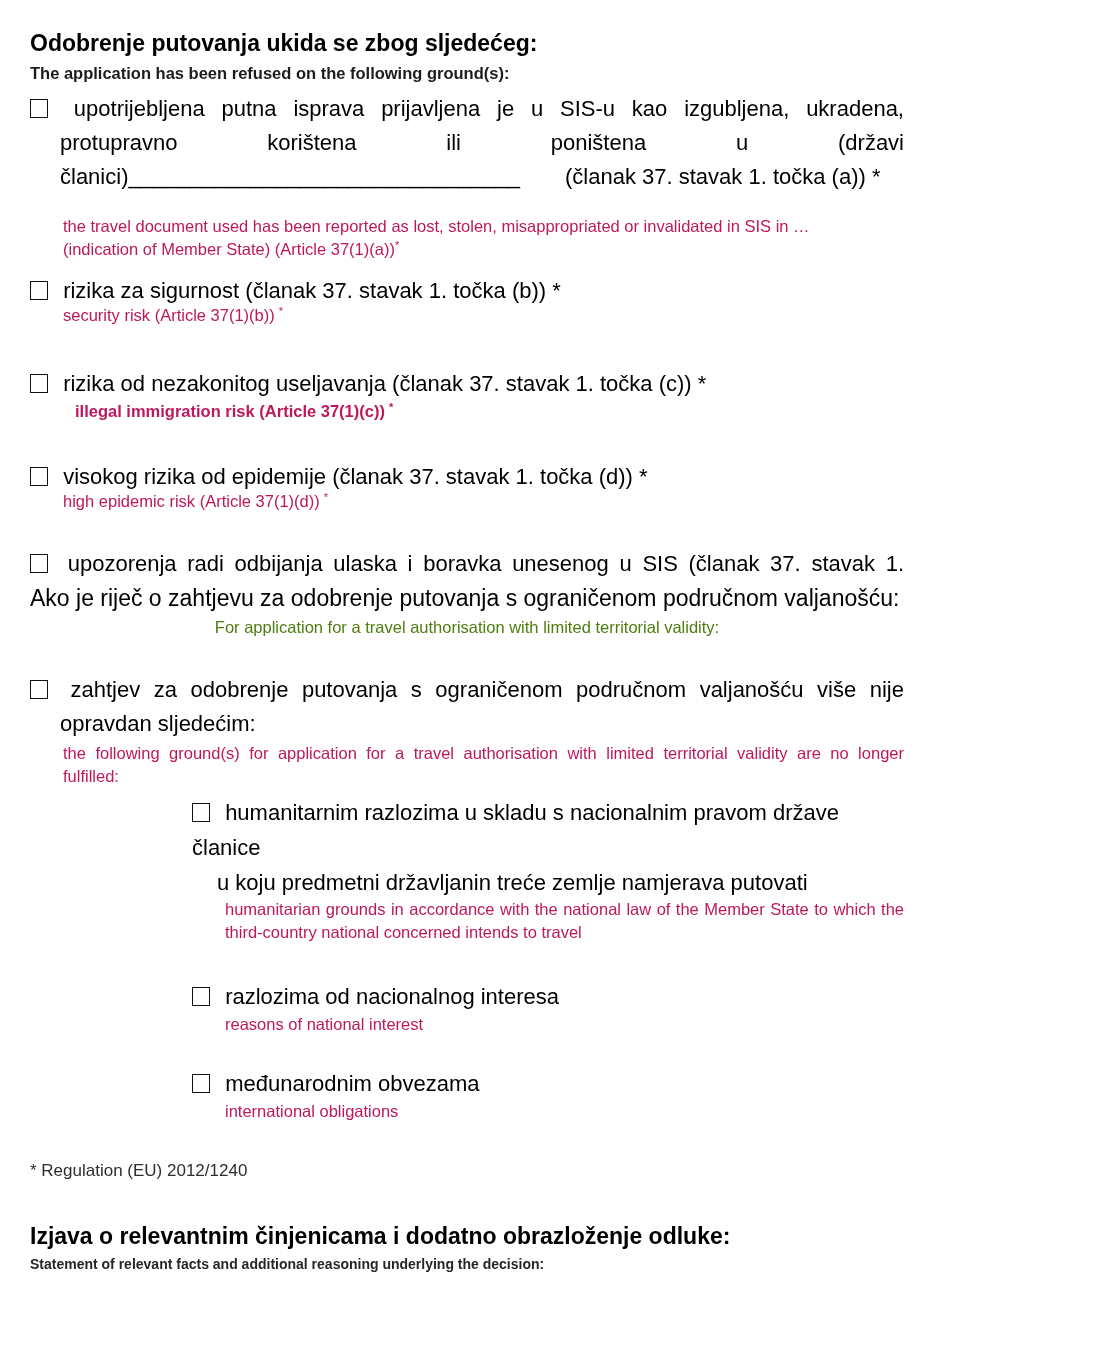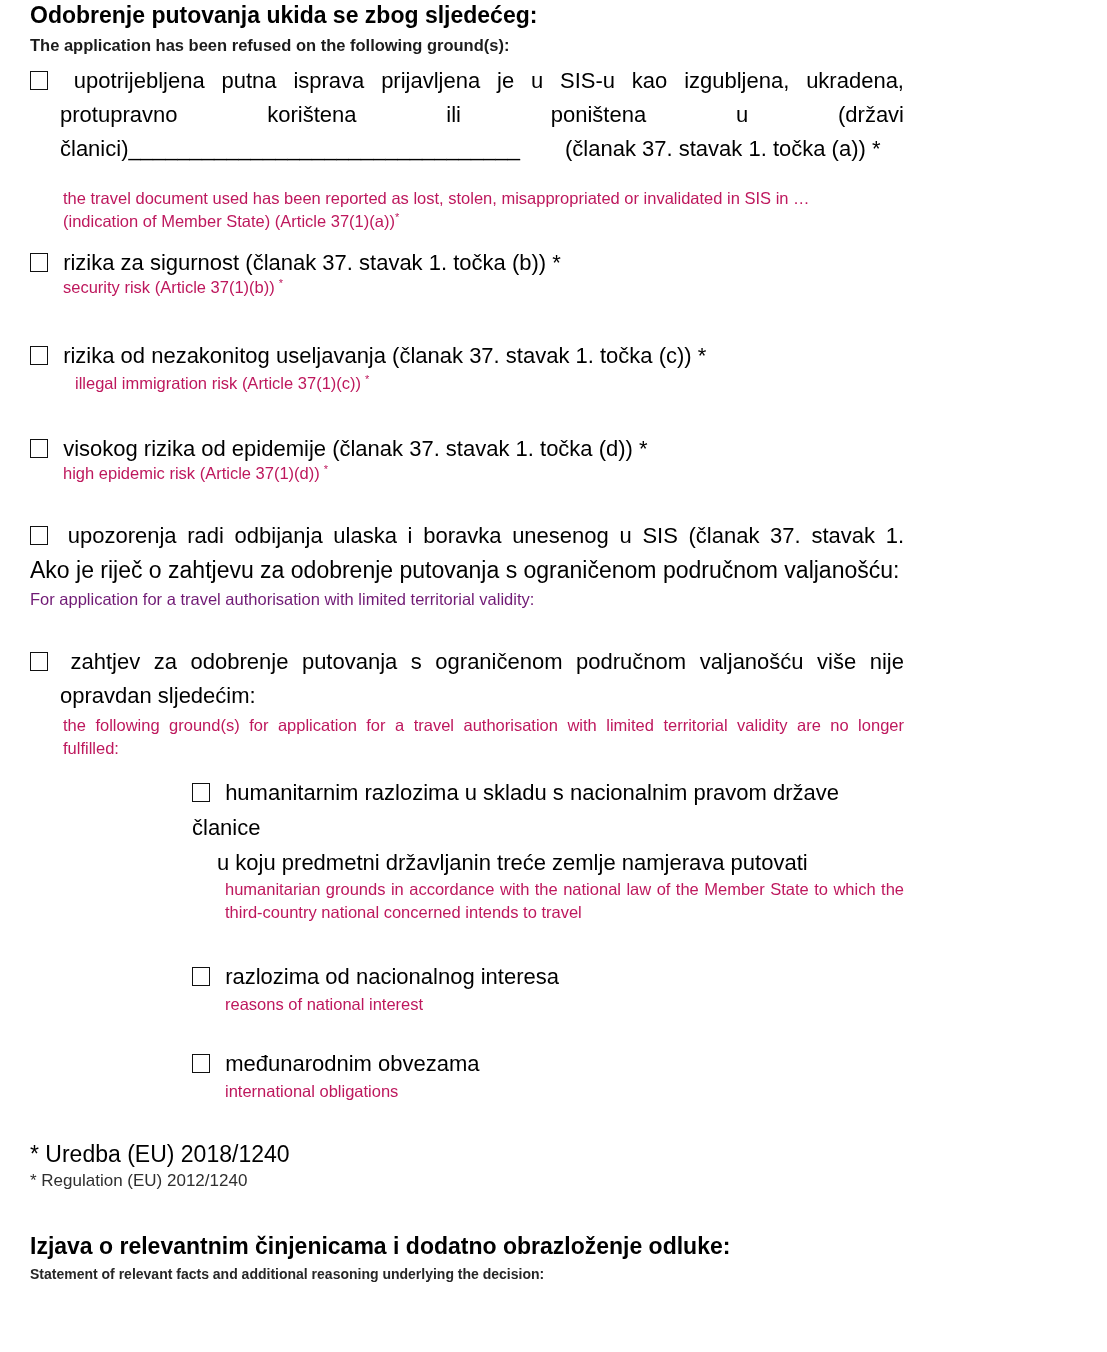--- a/index.html
+++ b/index.html
@@ -5,21 +5,21 @@
   html, body {
     margin: 0;
     padding: 0;
     background: #ffffff;
   }
   .page {
     position: relative;
     width: 936px;
     height: 1352px;
     box-sizing: border-box;
-    padding: 0 32px 30px 30px;
+    padding: 28px 32px 30px 30px;
     background: #ffffff;
     font-family: "Liberation Sans", "DejaVu Sans", sans-serif;
     color: #000000;
     overflow: hidden;
   }
 
   
   .title-hr {
     font-size: 23px;
     font-weight: bold;
@@ -71,41 +71,42 @@
     font-size: 11px;
     line-height: 0;
   }
   .sup-sp { margin-left: 4px; }
 
   
   .item-a .en-block { margin-top: 21px; }
   .item-a { margin-bottom: 13px; }
   .item-b .en-block { margin-top: -4px; }
   .item-b { margin-bottom: 40px; }
-  .item-c .en-block-c { margin-top: -1px; }
+  .item-c .en-block-c { margin-top: -1px; font-weight: bold; }
   .item-c { margin-bottom: 37px; }
   .item-d .en-block { margin-top: -4px; }
   .item-d { margin-bottom: 34px; }
   .item-e .en-block { margin-top: -3px; }
   .item-e { margin-bottom: 2px; }
 
   .ltv-intro-hr {
     font-size: 23px;
     line-height: 30px;
     margin: 0;
   }
   .ltv-intro-en {
     font-size: 16.5px;
     line-height: 22px;
-    color: #701a75;
+    color: #4d7c0f;
     margin: 3px 0 35px 0;
+    text-align: center;
   }
 
   .ltv-item .en-block { margin-top: 1px; }
-  .ltv-item { margin-bottom: 15px; }
+  .ltv-item { margin-bottom: 7px; }
 
   .sub-items { margin-left: 162px; }
   .sub-item .hang { padding-left: 25px; }
   .sub-item .en-block { margin-left: 33px; margin-top: -2px; }
   .sub-item-1 { margin-bottom: 36px; }
   .sub-item-1 .hr-line { line-height: 35px; }
   .sub-item-2 { margin-bottom: 31px; }
   .sub-item-2 .en-block { margin-top: -1px; }
   .sub-item-3 { margin-bottom: 37px; }
   .sub-item-3 .en-block { margin-top: -1px; }
@@ -219,19 +220,18 @@
 
     <div class="sub-item sub-item-3">
       <div class="hr-line"><span class="cb"></span> <span>međunarodnim obvezama</span></div>
       <div class="en-block">
         <div class="en-line">international obligations</div>
       </div>
     </div>
 
   </div>
 
-  <div class="footnote-hr">* Uredba (EU) 2018/1240</div>
   <div class="footnote-en">* Regulation (EU) 2012/1240</div>
 
   <div class="statement-hr">Izjava o relevantnim činjenicama i dodatno obrazloženje odluke:</div>
   <div class="statement-en">Statement of relevant facts and additional reasoning underlying the decision:</div>
 
 </div>
 
 </body></html>

